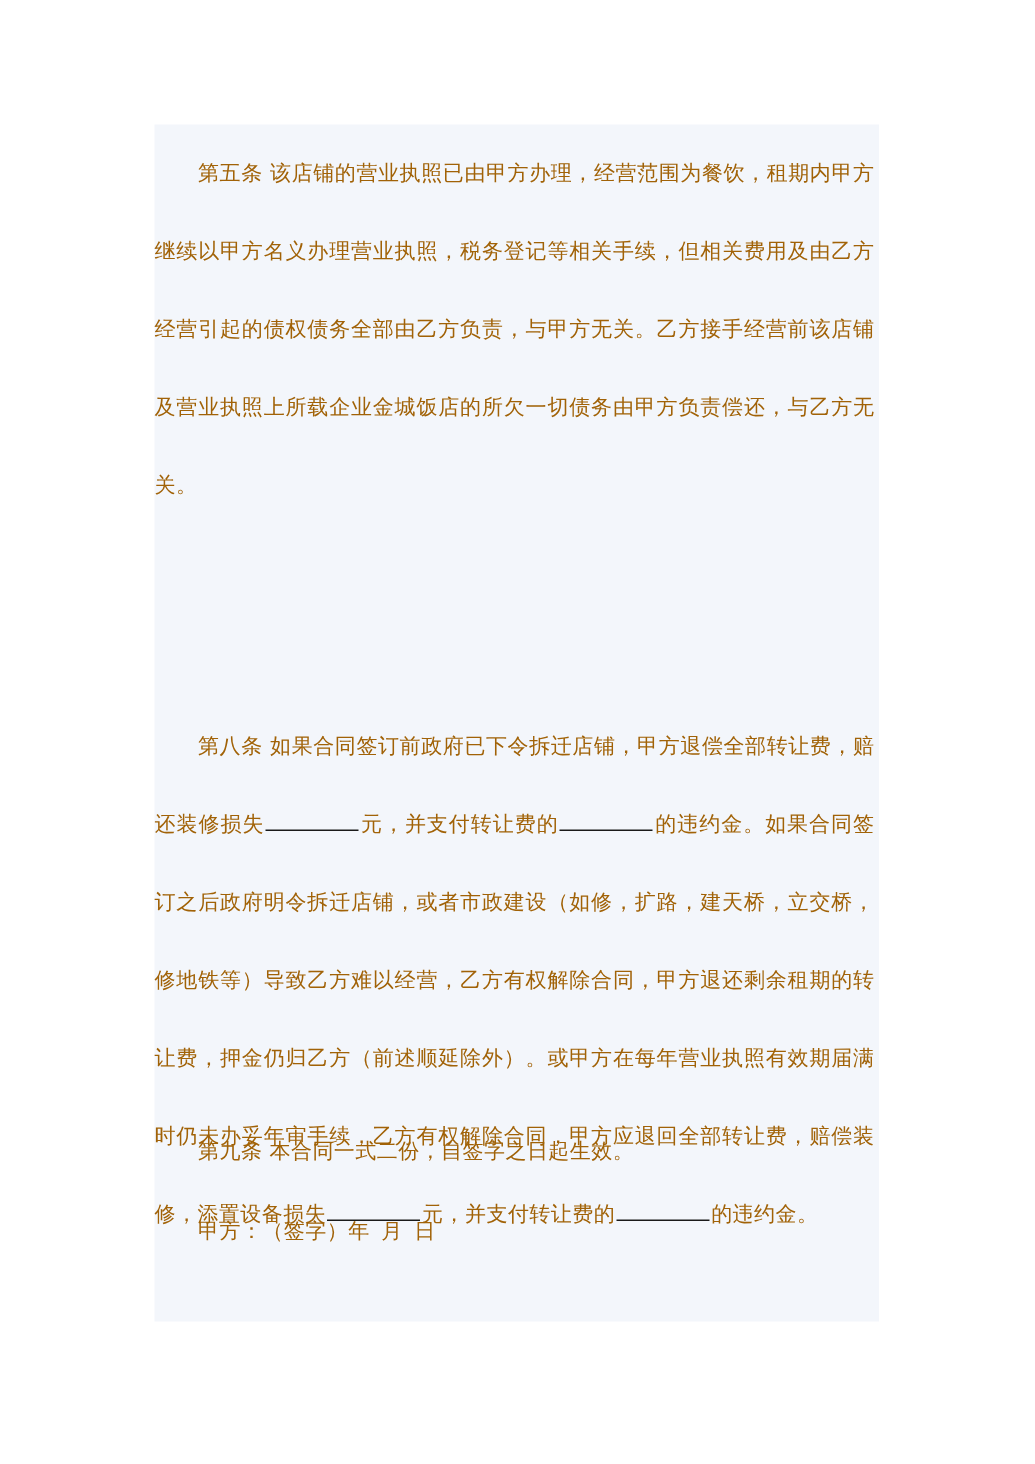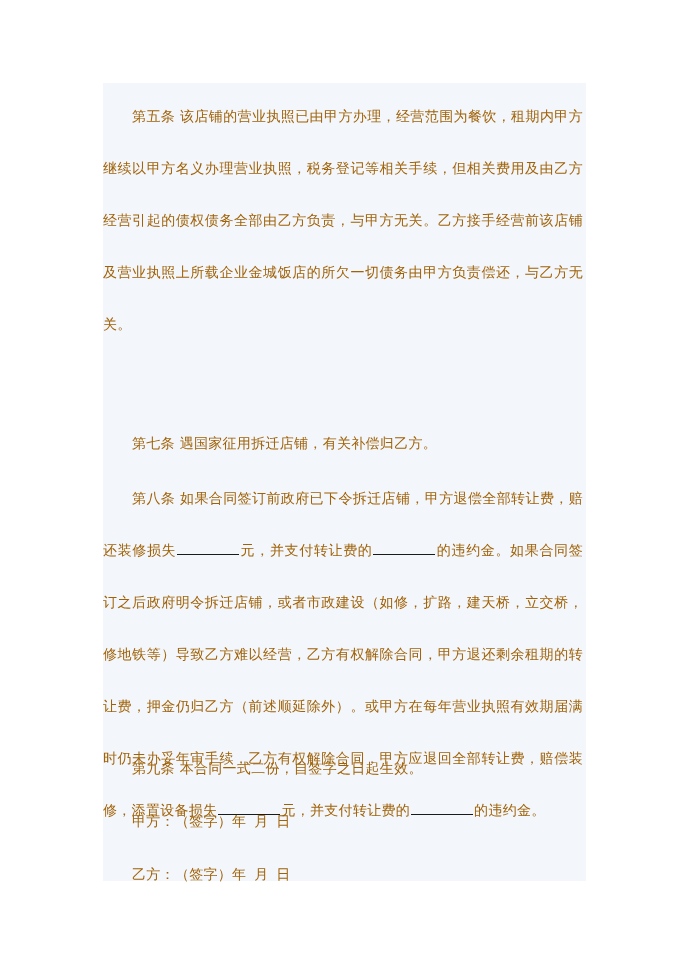--- a/index.html
+++ b/index.html
@@ -46,22 +46,20 @@
     }
   </style>
 </head>
 <body>
 
 <div class="page">
 
   <p class="para indent" style="top:7px"><span>第五条</span> <span>该店铺的营业执照已由甲方办理，经营范围为餐饮，租期内甲方继续以甲方名义办理营业执照，税务登记等相关手续，但相关费用及由乙方经营引起的债权债务全部由乙方负责，与甲方无关。乙方接手经营前该店铺及营业执照上所载企业金城饭店的所欠一切债务由甲方负责偿还，与乙方无关。</span></p>
 
 
-  <p class="para indent" style="top:334px"><span>第七条</span> <span>遇国家征用拆迁店铺，有关补偿归乙方。</span></p>
 
   <p class="para indent" style="top:389px"><span>第八条</span> <span>如果合同签订前政府已下令拆迁店铺，甲方退偿全部转让费，赔还装修损失</span><span class="blank"></span><span>元，并支付转让费的</span><span class="blank"></span><span>的违约金。如果合同签订之后政府明令拆迁店铺，或者市政建设（如修，扩路，建天桥，立交桥，修地铁等）导致乙方难以经营，乙方有权解除合同，甲方退还剩余租期的转让费，押金仍归乙方（前述顺延除外）。或甲方在每年营业执照有效期届满时仍未办妥年审手续，乙方有权解除合同，甲方应退回全部转让费，赔偿装修，添置设备损失</span><span class="blank"></span><span>元，并支付转让费的</span><span class="blank"></span><span>的违约金。</span></p>
 
   <p class="para indent" style="top:659px"><span>第九条</span> <span>本合同一式二份，自签字之日起生效。</span></p>
 
   <p class="para sig" style="top:712px">甲方：（签字）年 月 日</p>
-  <p class="para sig" style="top:765px">乙方：（签字）年 月 日</p>
 
 </div>
 
 </body></html>

